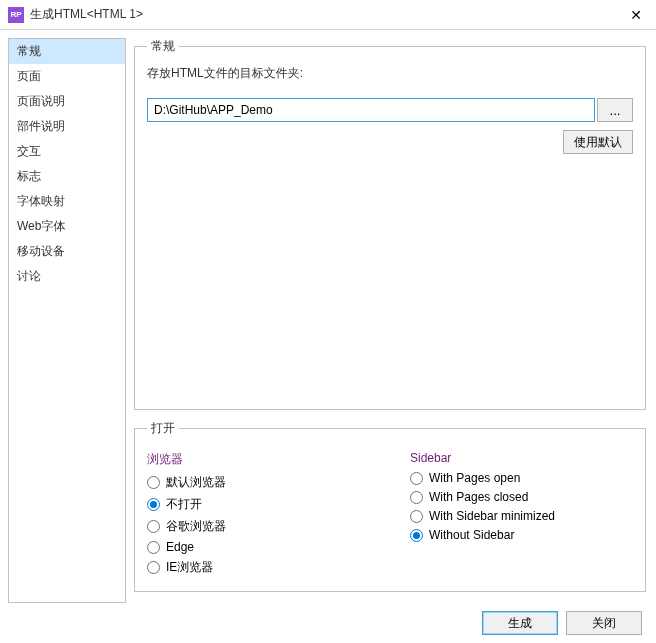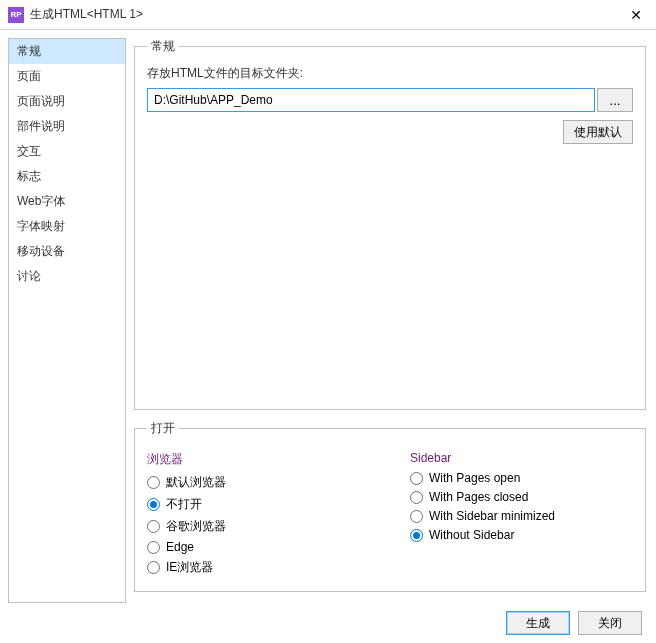--- a/index.html
+++ b/index.html
@@ -14,63 +14,63 @@
 
 .sidebar { width: 118px; border: 1px solid #c0c0c0; margin: 8px 4px 0 8px; background: #fff; }
 .sidebar .item { padding: 4px 8px; cursor: pointer; color: #333; }
 .sidebar .item.selected { background: #cde8ff; }
 
 .main { flex: 1; padding: 8px 10px 0 4px; }
 
 fieldset { border: 1px solid #c0c0c0; padding: 10px 12px; margin-bottom: 10px; }
 legend { padding: 0 4px; color: #333; }
 
-.field-label { margin-bottom: 6px; color: #333; }
+.field-label { margin-bottom: 16px; color: #333; }
 .row-path { display: flex; gap: 2px; margin-bottom: 8px; }
 .path-input { flex: 1; height: 24px; border: 1px solid #3a9be0; padding: 2px 6px; font-family: inherit; font-size: 12px; outline: none; }
 .browse-btn { width: 36px; height: 24px; border: 1px solid #adadad; background: #f0f0f0; cursor: pointer; }
 .default-row { display: flex; justify-content: flex-end; }
 .btn-default { height: 24px; padding: 0 10px; border: 1px solid #adadad; background: #f0f0f0; cursor: pointer; font-family: inherit; font-size: 12px; }
 
 .fs-general { height: 372px; }
 .fs-open { }
 
 .open-cols { display: flex; gap: 40px; margin-top: 4px; }
 .col { flex: 1; }
 .col-title { margin-bottom: 6px; color: #701a75; }
 .radio-row { display: flex; align-items: center; margin-bottom: 5px; cursor: pointer; }
 .radio { width: 13px; height: 13px; border: 1px solid #707070; border-radius: 50%; margin-right: 6px; position: relative; background: #fff; }
 .radio.checked::after { content: ""; position: absolute; width: 7px; height: 7px; background: #1a1a1a; border-radius: 50%; top: 2px; left: 2px; }
 .radio-row.sel .radio { border-color: #0078d7; }
 .radio-row.sel .radio.checked::after { background: #0078d7; }
 
 .footer { height: 40px; display: flex; justify-content: flex-end; align-items: center; gap: 8px; padding-right: 14px; }
-.btn { width: 64px; height: 24px; border: 1px solid #adadad; background: #f0f0f0; cursor: pointer; font-family: inherit; font-size: 12px; }
+.btn { width: 76px; height: 24px; border: 1px solid #adadad; background: #f0f0f0; cursor: pointer; font-family: inherit; font-size: 12px; }
 .btn.primary { border: 1px solid #3a9be0; box-shadow: 0 0 0 1px #a3d3f5 inset; }
 </style>
 </head>
 <body>
 
 <div class="titlebar">
   <div class="app-icon">RP</div>
   <div class="title">生成HTML&lt;HTML 1&gt;</div>
   <div class="close">✕</div>
 </div>
 
 <div class="body">
 
   <div class="sidebar" id="sidebar">
       <div class="item selected">常规</div>
       <div class="item">页面</div>
       <div class="item">页面说明</div>
       <div class="item">部件说明</div>
       <div class="item">交互</div>
       <div class="item">标志</div>
+      <div class="item">字体映射</div>
       <div class="item">Web字体</div>
-      <div class="item">字体映射</div>
       <div class="item">移动设备</div>
       <div class="item">讨论</div>
     </div>
 
   <div class="main">
 
     <fieldset class="fs-general">
       <legend>常规</legend>
       <div class="field-label">存放HTML文件的目标文件夹:</div>
       <div class="row-path">

